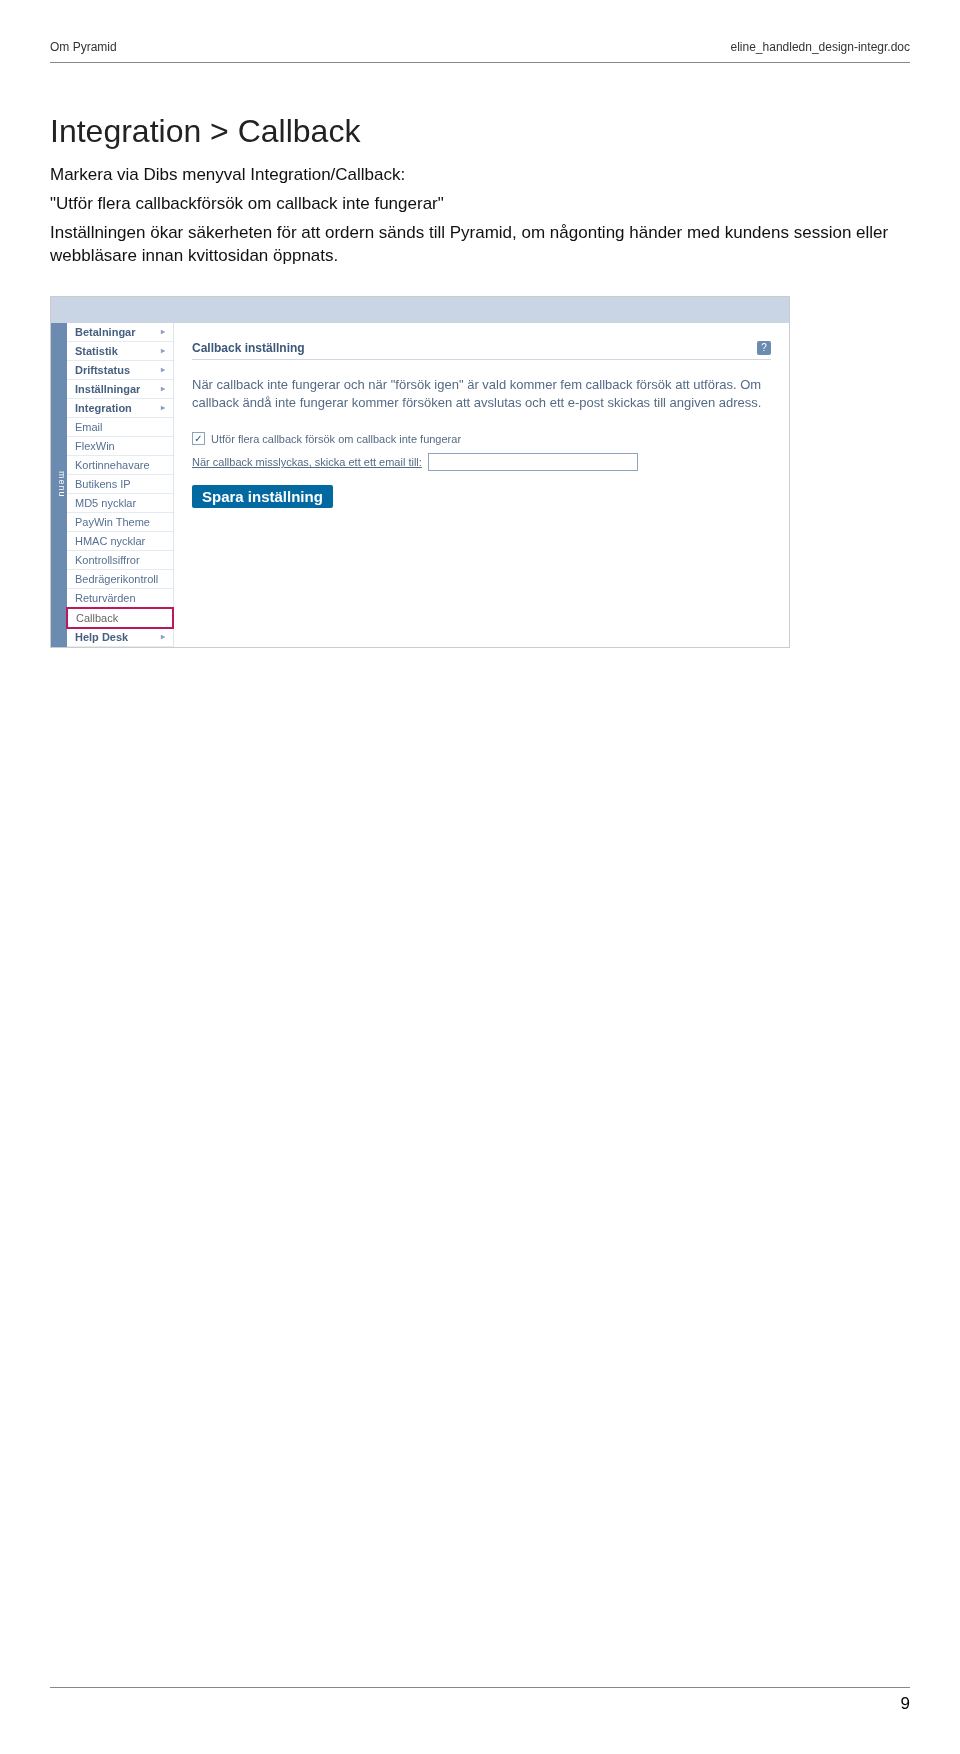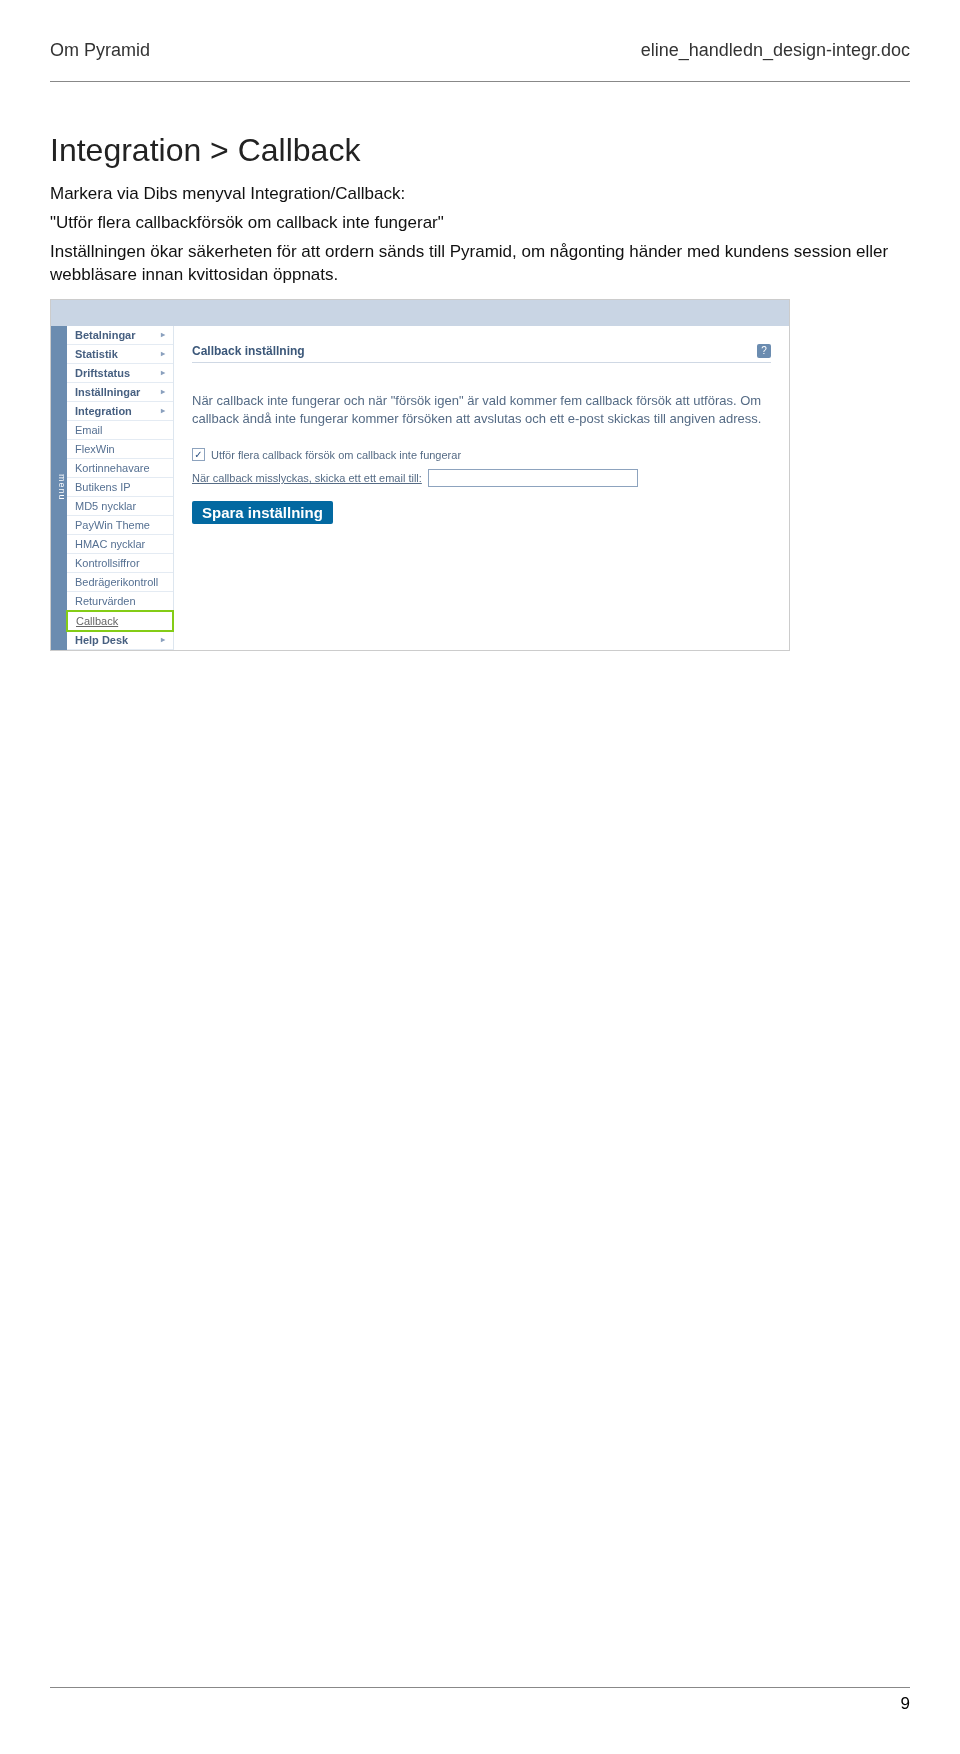--- a/index.html
+++ b/index.html
@@ -11,39 +11,39 @@
     color: #000;
   }
   .page {
     padding: 40px 50px;
     position: relative;
     min-height: 1754px;
   }
   .header-row {
     display: flex;
     justify-content: space-between;
-    font-size: 18px;
+    font-size: 12px;
     color: #333;
     border-bottom: 1px solid #888;
-    padding-bottom: 20px;
+    padding-bottom: 8px;
     margin-bottom: 50px;
   }
   .section-title {
     font-size: 32px;
     font-weight: normal;
     color: #222;
     margin-bottom: 14px;
   }
   .body-text {
     font-size: 17px;
     line-height: 1.35;
     color: #111;
     margin-bottom: 6px;
   }
-  .body-text.last { margin-bottom: 12px; }
+  .body-text.last { margin-bottom: 28px; }
 
   
   .shot {
     border: 1px solid #ccc;
     width: 740px;
     background: #fff;
     font-size: 11px;
     color: #333;
     position: relative;
   }
@@ -110,36 +110,35 @@
     justify-content: space-between;
     align-items: center;
     font-size: 11px;
   }
   .sidebar .item.bold { font-weight: bold; color: #465f80; }
   .sidebar .item .arrow {
     font-size: 8px;
     color: #8aa0be;
   }
   .sidebar .item.highlight {
-    border: 2px solid #84cc16;
+    border: 2px solid #be185d;
     margin: -1px;
     color: #666;
-    text-decoration: underline;
   }
   .content {
     flex: 1;
     padding: 18px 18px 30px 18px;
   }
   .content-heading-row {
     display: flex;
     justify-content: space-between;
     align-items: center;
     border-bottom: 1px solid #cfd8e4;
     padding-bottom: 4px;
-    margin-bottom: 29px;
+    margin-bottom: 16px;
     gap: 28px;
   }
   .content-heading {
     font-weight: bold;
     color: #3b5779;
     font-size: 12px;
   }
   .help-badge {
     width: 14px; height: 14px;
     background: #6b8cb0;

